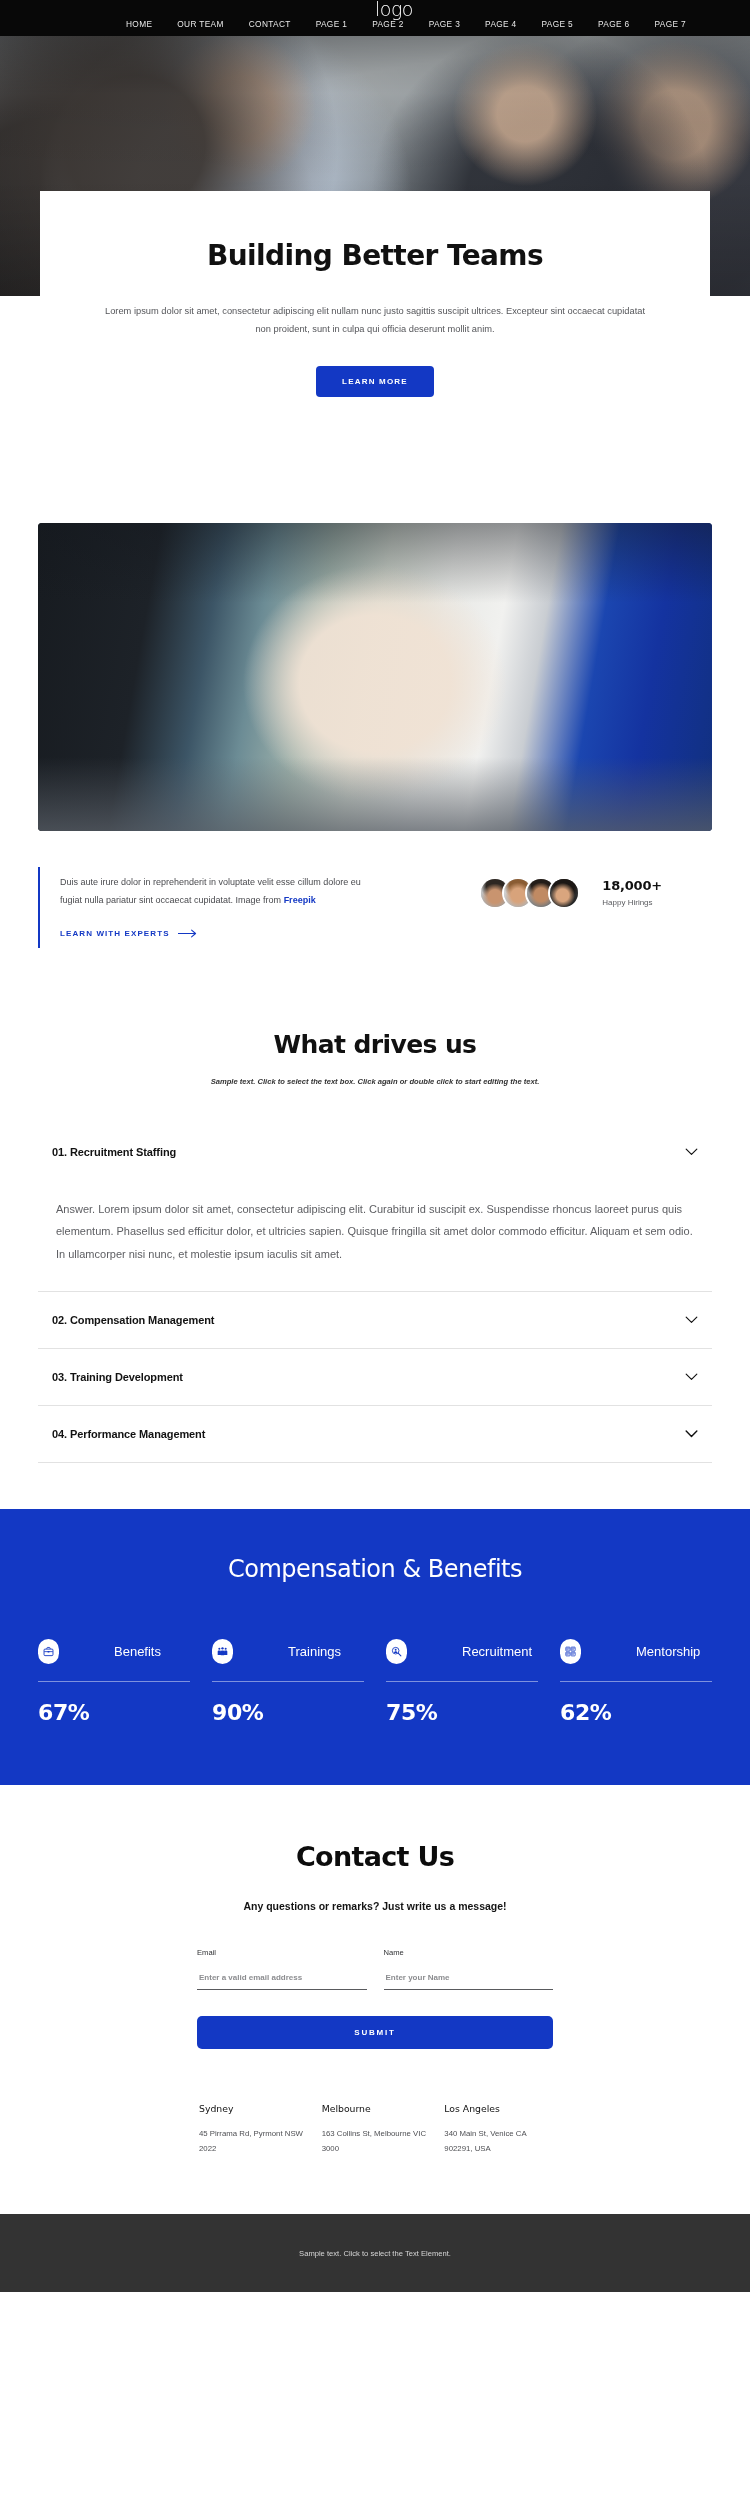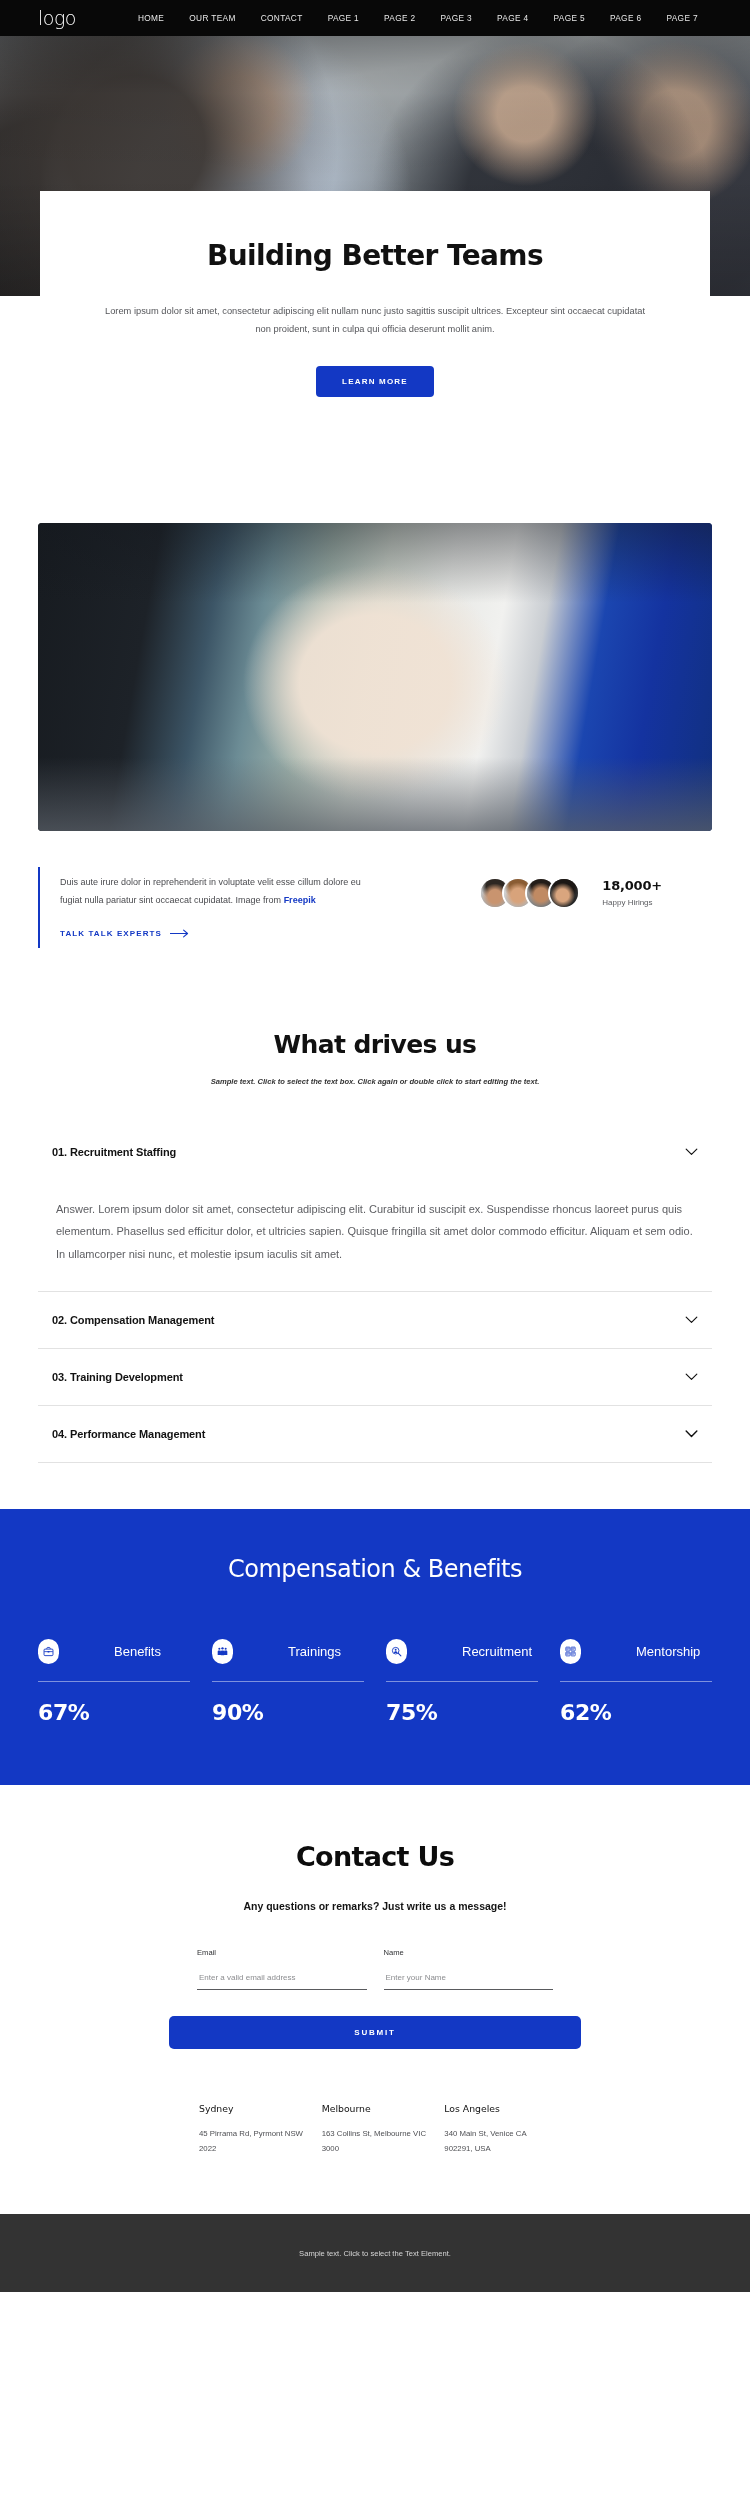--- a/index.html
+++ b/index.html
@@ -12,20 +12,21 @@
   body { width: 750px; overflow-x: hidden; }
 
   
   .navbar {
     height: 36px;
     background: #080808;
     display: flex;
     align-items: center;
     position: relative;
     z-index: 20;
+    flex-direction: column;
   }
   .logo {
     font-family: "DejaVu Sans", sans-serif;
     color: #ffffff;
     font-size: 19px;
     font-weight: 300;
     letter-spacing: -0.5px;
     margin-left: 38px;
     line-height: 1;
   }
@@ -324,26 +325,27 @@
   .field input {
     width: 100%;
     border: none;
     border-bottom: 1px solid #595a5d;
     padding: 4px 0 7px 2px;
     font-size: 8px;
     color: #222;
     outline: none;
     background: transparent;
     font-family: "Liberation Sans", sans-serif;
+    font-weight: bold;
   }
   .field input::placeholder { color: #8c8d90; }
   .submit {
     display: block;
     margin: 26px auto 0 auto;
-    width: 412px;
+    width: 356px;
     background: #1338C4;
     color: #fff;
     border: none;
     border-radius: 5px;
     padding: 12px 0;
     font-size: 8px;
     font-weight: 700;
     letter-spacing: 1.8px;
     cursor: pointer;
     font-family: "Liberation Sans", sans-serif;
@@ -417,21 +419,21 @@
   <div class="team-img">
     <div class="scene"></div>
       <div class="top"></div>
       <div class="floor"></div>
   </div>
 
   <div class="quote-row">
     <div class="quote-block">
       <p class="quote-text"><span>Duis aute irure dolor in reprehenderit in voluptate velit esse cillum dolore eu fugiat nulla pariatur sint occaecat cupidatat. Image from </span><span class="brand">Freepik</span></p>
       <a class="quote-link">
-        <span>TALK TALK EXPERTS</span>
+        <span>LEARN WITH EXPERTS</span>
         <svg class="arrow" viewBox="0 0 22 10" fill="none">
           <path d="M0 5h19M15 1.2L19.4 5 15 8.8" stroke="#1338C4" stroke-width="1.2" stroke-linecap="round" stroke-linejoin="round"></path>
         </svg>
       </a>
     </div>
 
     <div class="stats-side">
       <div class="avatars">
         <div class="avatar a1">
             <div class="face"></div>

